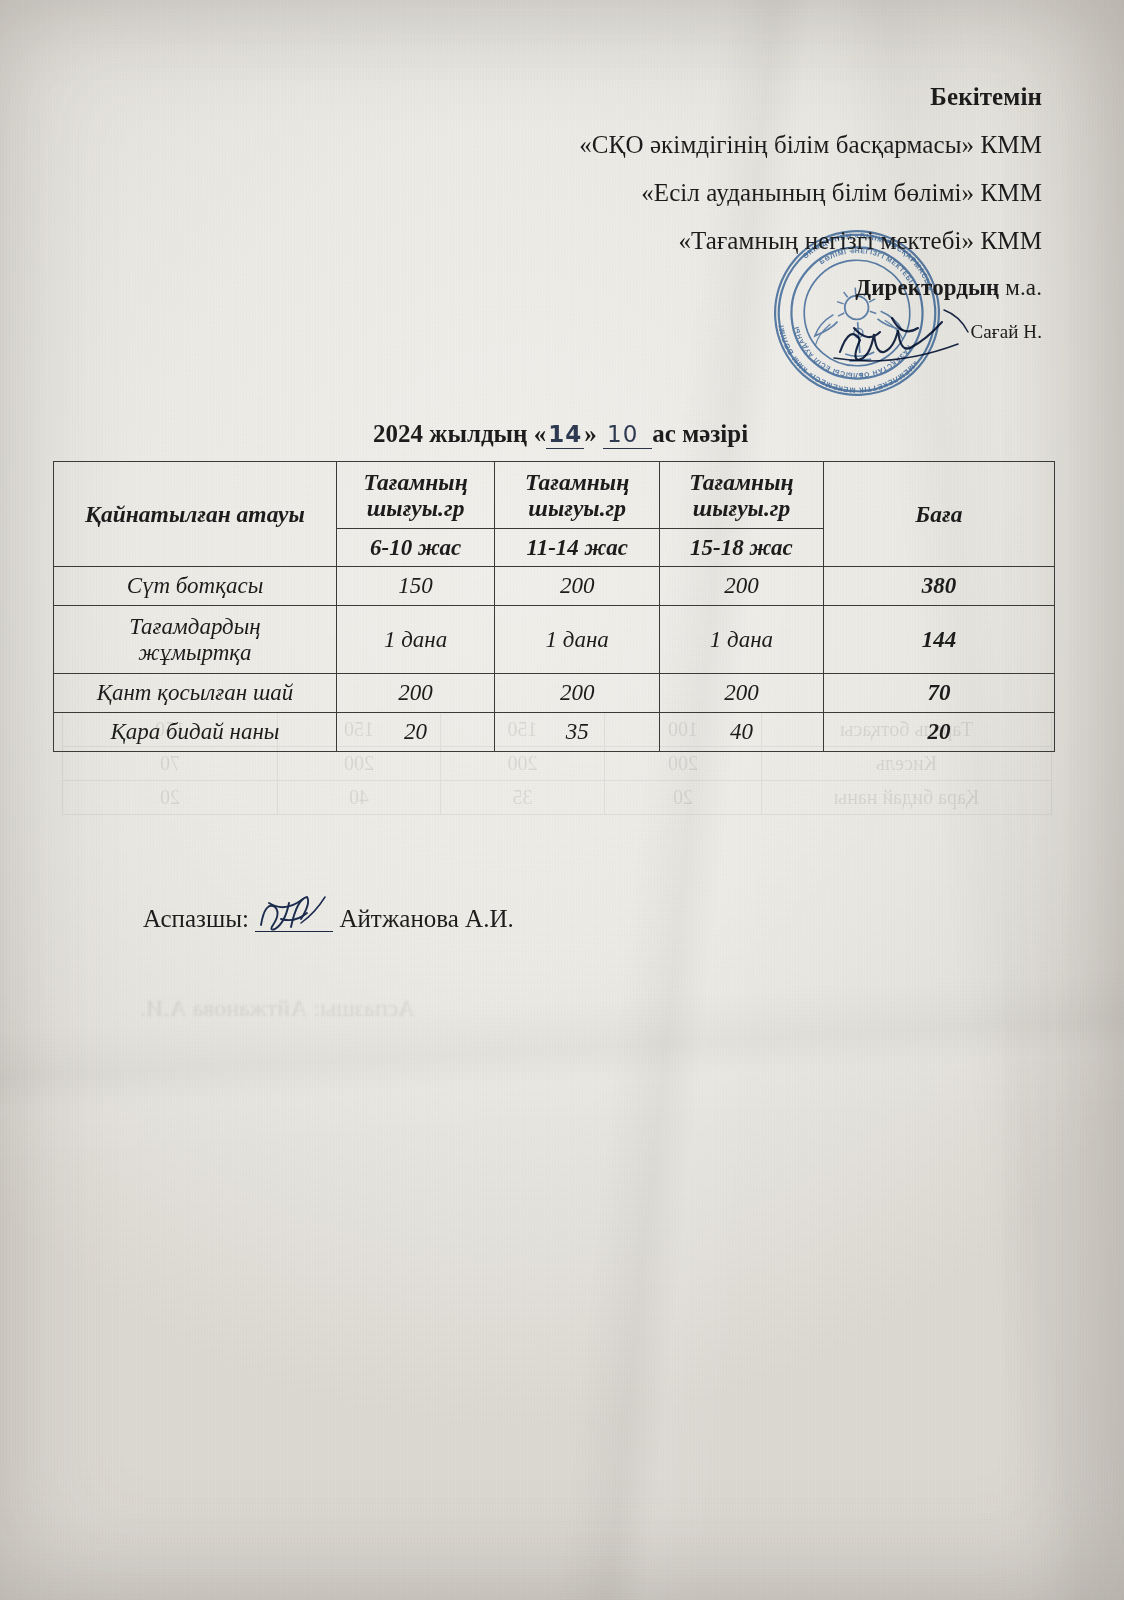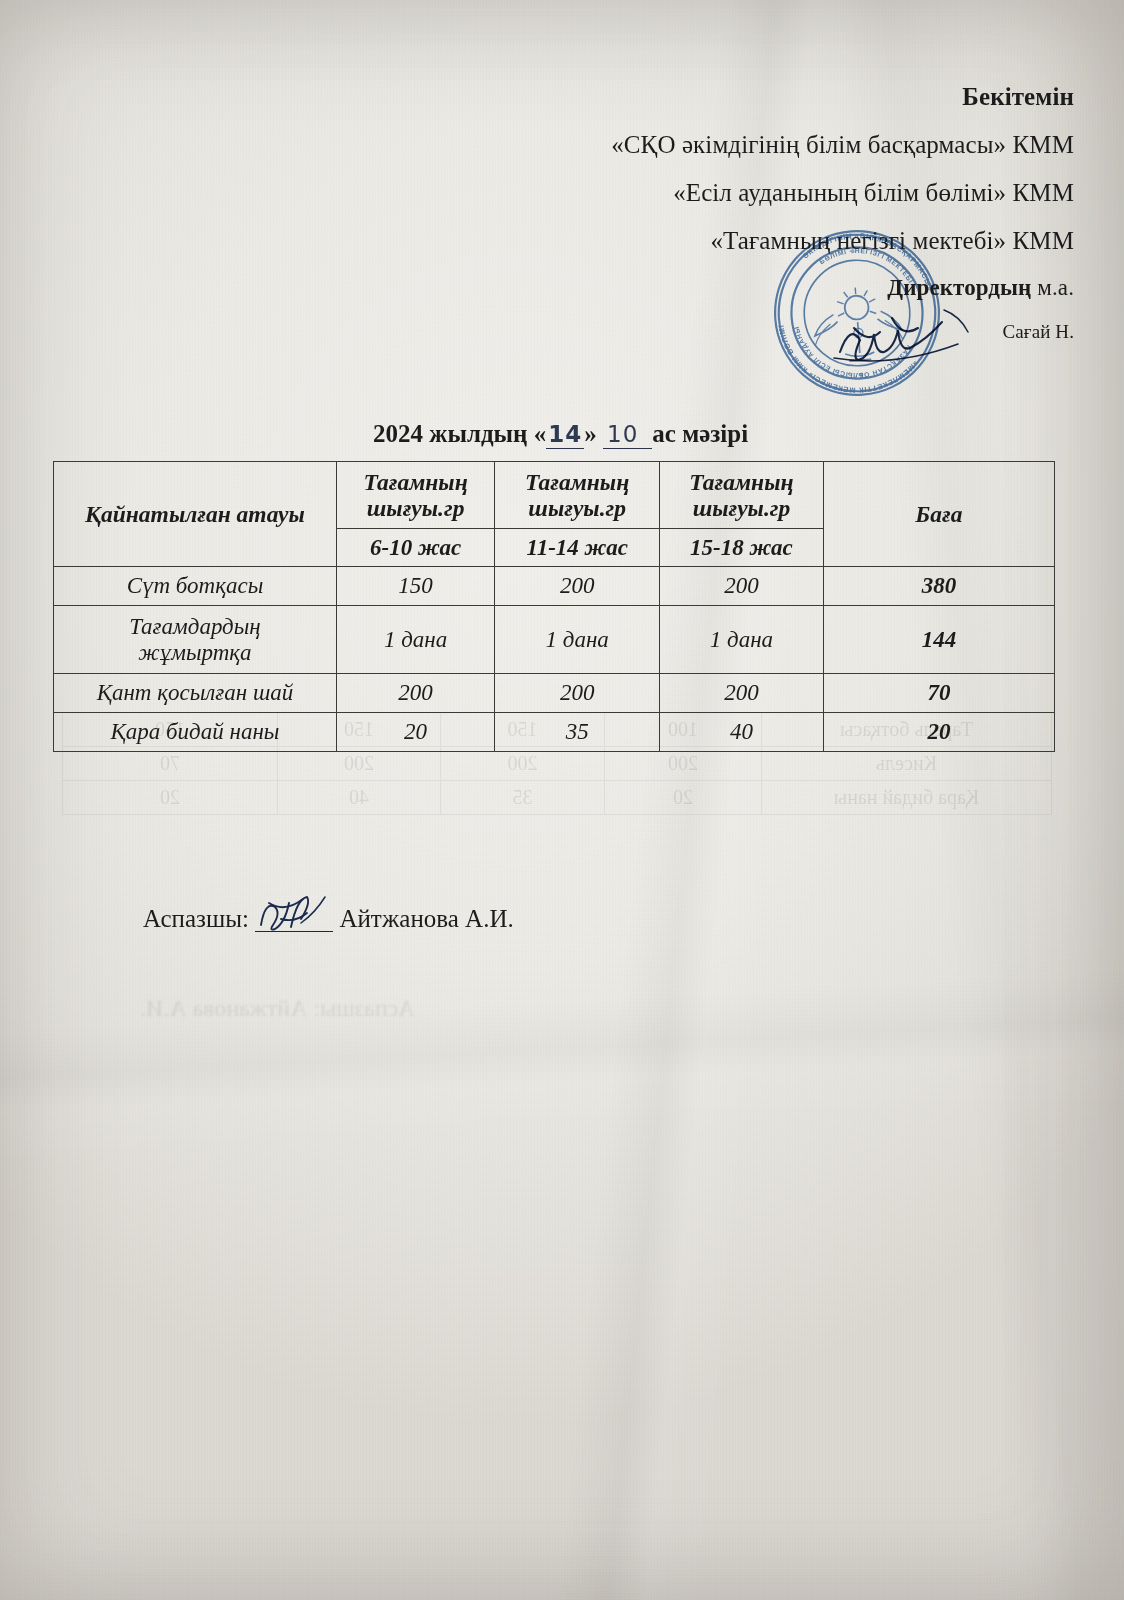--- a/index.html
+++ b/index.html
@@ -38,21 +38,21 @@
       linear-gradient(83deg, rgba(0,0,0,0) 0%, rgba(0,0,0,0) 78%, rgba(0,0,0,.022) 82%, rgba(0,0,0,0) 88%);
   }
   .vignette {
     box-shadow: inset 0 0 120px rgba(90,86,78,.22), inset -40px 0 90px rgba(90,86,78,.12);
   }
 
   
   .approval {
     position: absolute;
     top: 84px;
-    right: 50px;
+    right: 82px;
     width: 620px;
     text-align: right;
     line-height: 1.0;
     z-index: 6;
   }
   .approval .line {
     font-size: 25.5px;
     letter-spacing: .1px;
     margin-bottom: 23px;
     white-space: nowrap;

